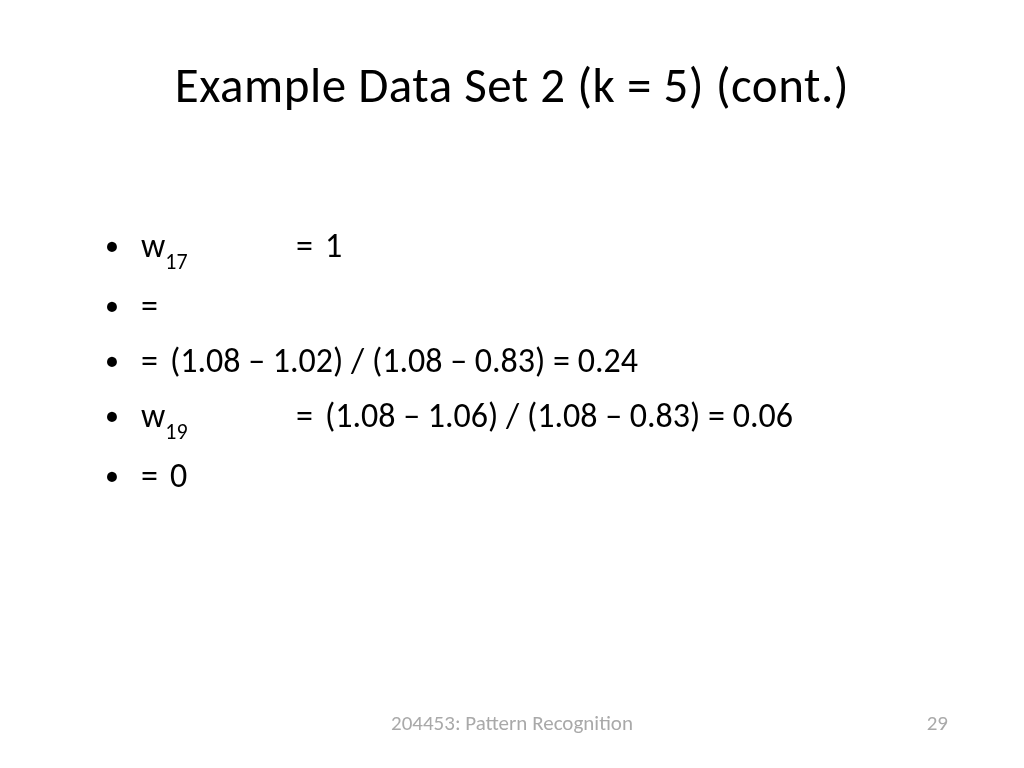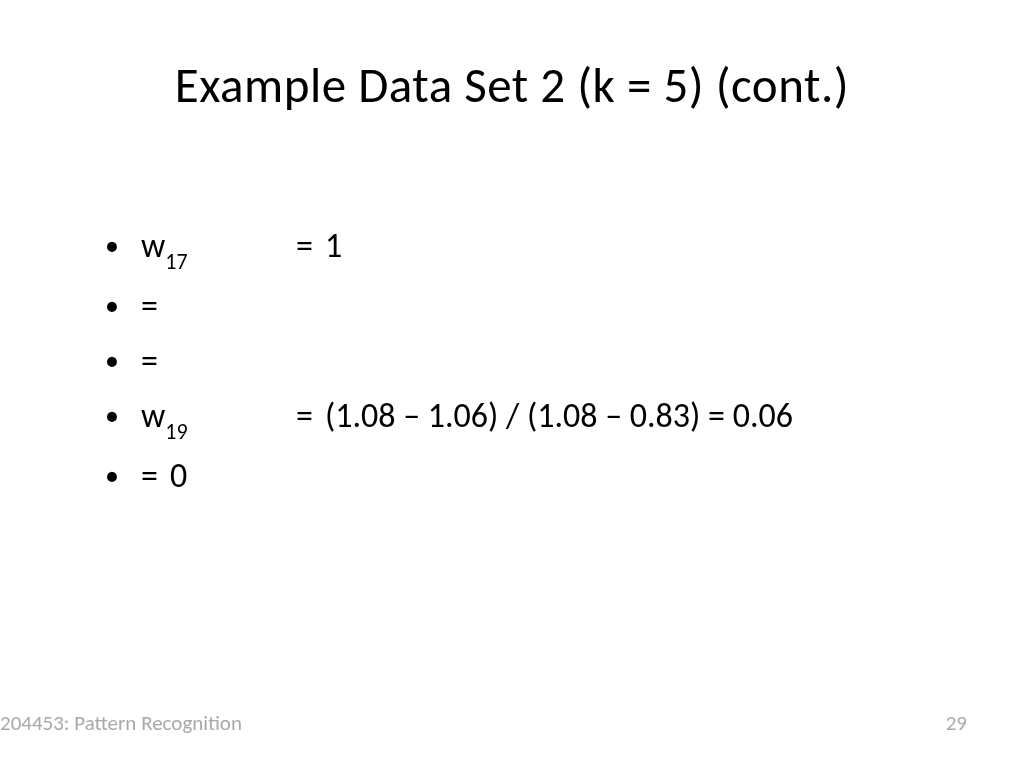--- a/index.html
+++ b/index.html
@@ -66,30 +66,30 @@
     }
     .eq-value {
       display: inline;
     }
     .footer {
       position: absolute;
       bottom: 32px;
       left: 0;
       width: 100%;
       display: flex;
-      justify-content: flex-start;
+      justify-content: center;
       align-items: center;
     }
     .footer-label {
       font-size: 21px;
       color: #a9a9a9;
     }
     .page-number {
       position: absolute;
-      right: 57px;
+      right: 76px;
       bottom: 32px;
       font-size: 21px;
       color: #a9a9a9;
     }
   </style>
 </head>
 <body>
 
 <div class="slide">
   <h1 class="title">Example Data Set 2 (k = 5) (cont.)</h1>
@@ -103,20 +103,21 @@
       <span class="eq-sign">=</span>
       <span class="eq-value">1</span>
     </li>
     <li class="bullet-item">
       <span class="bullet-marker">•</span>
       <span class="eq-sign">=</span>
     </li>
     <li class="bullet-item">
       <span class="bullet-marker">•</span>
       <span class="eq-sign">=</span>
+      <span class="eq-value">(1.08 – 1.02) / (1.08 – 0.83) = 0.24</span>
     </li>
     <li class="bullet-item">
       <span class="bullet-marker">•</span>
       <span class="var-label">
         <span class="var-base">w</span><span class="var-sub">19</span>
       </span>
       <span class="eq-sign">=</span>
       <span class="eq-value">(1.08 – 1.06) / (1.08 – 0.83) = 0.06</span>
     </li>
     <li class="bullet-item">

